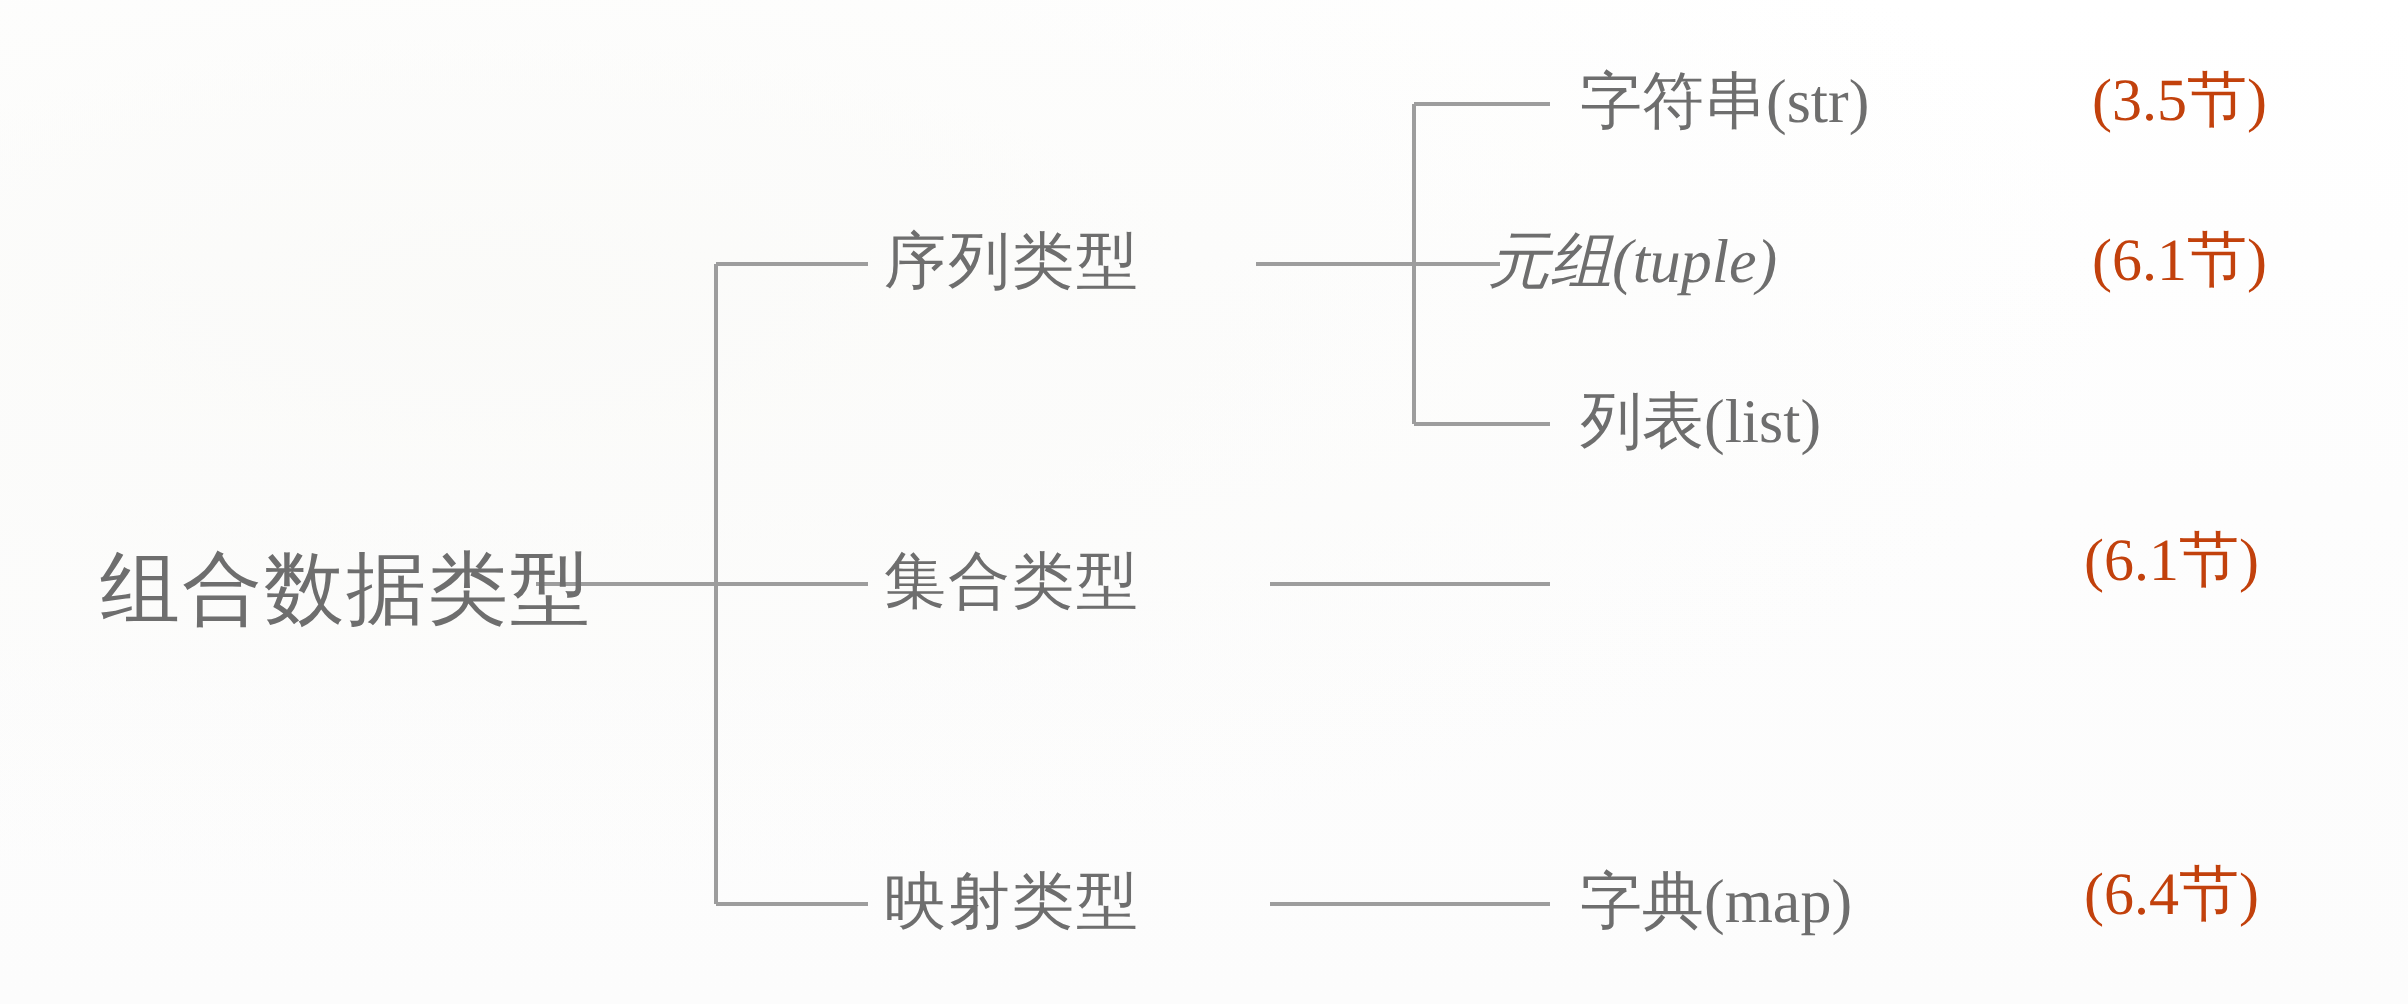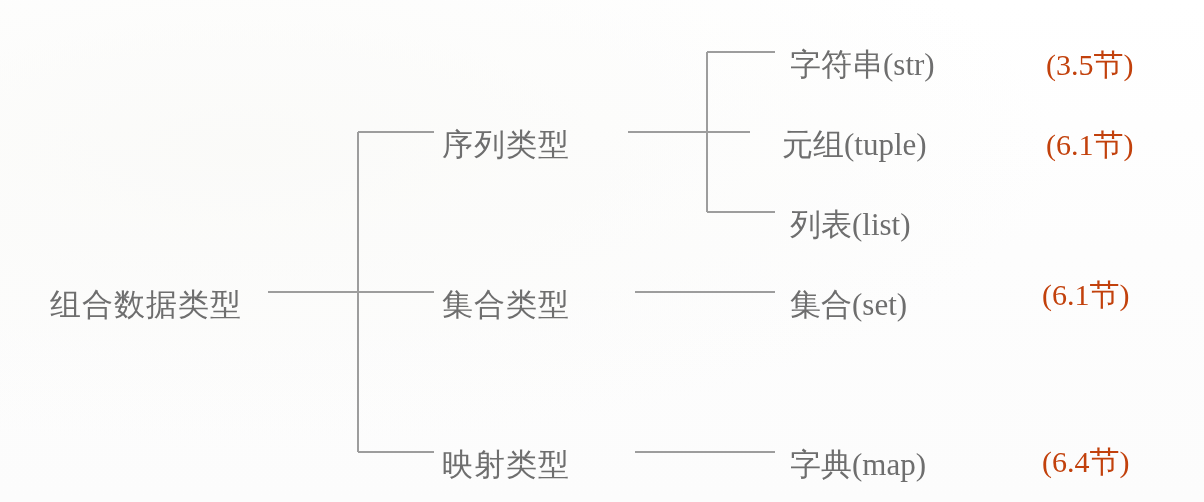--- a/index.html
+++ b/index.html
@@ -33,24 +33,23 @@
     position: absolute;
     white-space: nowrap;
     color: #6e6e6e;
     line-height: 1;
     -webkit-font-smoothing: antialiased;
   }
   .cn {
     font-family: "Liberation Serif", "DejaVu Serif", serif;
     font-size: 32px;
     letter-spacing: 0.5px;
-    margin-top: 14px;
   }
   .root-label {
-    font-size: 31px;
+    font-size: 40px;
     letter-spacing: 1px;
   }
   .level2-label {
     font-size: 31px;
     letter-spacing: 1px;
   }
   .leaf-label {
     font-size: 31px;
     letter-spacing: 0px;
   }
@@ -107,24 +106,23 @@
 
   <div class="node-label cn level2-label" style="left:442px; top:275px;">集合类型</div>
 
   <div class="node-label cn level2-label" style="left:442px; top:115px;">序列类型</div>
 
   <div class="node-label cn level2-label" style="left:442px; top:435px;">映射类型</div>
 
   <div class="node-label cn leaf-label" style="left:790px; top:35px;">字符串(str)</div>
   <div class="node-label cn section-label" style="left:1046px; top:36px;">(3.5节)</div>
 
-  <div class="node-label cn leaf-label" style="left:782px; top:115px;">元组(tuple)</div>
+  <div class="node-label cn leaf-label" style="left:744px; top:115px;font-style:italic;">元组(tuple)</div>
   <div class="node-label cn section-label" style="left:1046px; top:116px;">(6.1节)</div>
 
   <div class="node-label cn leaf-label" style="left:790px; top:195px;">列表(list)</div>
 
-  <div class="node-label cn leaf-label" style="left:790px; top:275px;">集合(set)</div>
   <div class="node-label cn section-label" style="left:1042px; top:266px;">(6.1节)</div>
 
   <div class="node-label cn leaf-label" style="left:790px; top:435px;">字典(map)</div>
   <div class="node-label cn section-label" style="left:1042px; top:433px;text-align:right;">(6.4节)</div>
 
 </div>
 
 </body></html>

